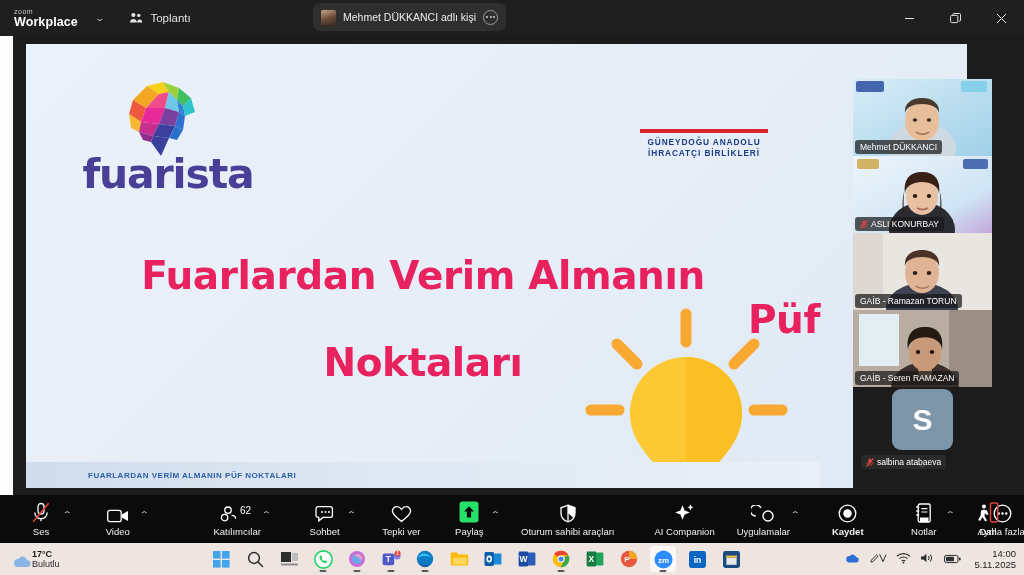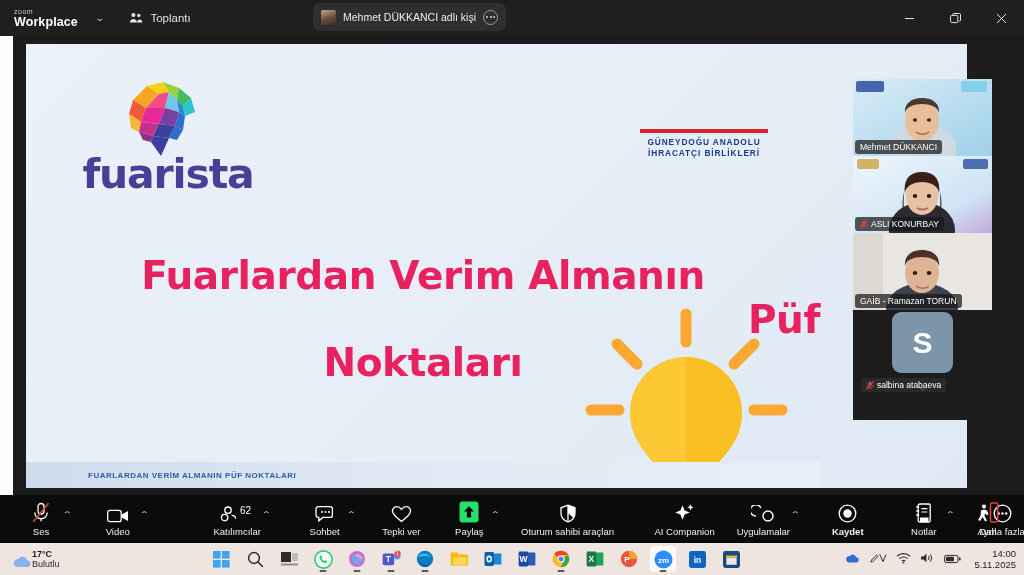--- a/index.html
+++ b/index.html
@@ -358,20 +358,36 @@
           <path d="M52 33c2-12 32-12 34 0 1-10-6-16-17-16s-18 6-17 16z" fill="#4a3326"></path>
           <ellipse cx="62" cy="40" rx="2.3" ry="1.9" fill="#2e2118"></ellipse>
           <ellipse cx="76" cy="40" rx="2.3" ry="1.9" fill="#2e2118"></ellipse>
           <path d="M63 53c3 3 10 3 13 0" stroke="#a8725a" stroke-width="1.6" fill="none"></path>
         </svg>
         <div class="nametag">
           <span>GAİB - Ramazan TORUN</span>
         </div>
       </div>
 
+      <div class="tile">
+        <svg class="face" viewBox="0 0 139 77" preserveAspectRatio="none">
+          <rect width="139" height="77" fill="#b9ada2"></rect>
+          <rect x="6" y="4" width="40" height="52" fill="#e3eef2"></rect>
+          <rect x="96" y="0" width="43" height="77" fill="#9a8e84"></rect>
+          <ellipse cx="72" cy="78" rx="34" ry="26" fill="#3a2f2a"></ellipse>
+          <ellipse cx="72" cy="42" rx="16" ry="19" fill="#c89a78"></ellipse>
+          <path d="M55 40c0-17 34-17 34 0 2-15-4-23-17-23S53 25 55 40z" fill="#241a14"></path>
+          <ellipse cx="65" cy="42" rx="2.2" ry="1.9" fill="#1b120c"></ellipse>
+          <ellipse cx="79" cy="42" rx="2.2" ry="1.9" fill="#1b120c"></ellipse>
+          <ellipse cx="72" cy="62" rx="7" ry="8" fill="#c89a78"></ellipse>
+        </svg>
+        <div class="nametag">
+          <span>GAİB - Seren RAMAZAN</span>
+        </div>
+      </div>
 
       <div class="avatar-tile">
         <div class="avatar-sq">S</div>
         <div class="avatar-name">
           <span class="micoff">
             <svg width="8" height="9" viewBox="0 0 8 9">
                 <rect x="2.4" y="0.6" width="3.2" height="5" rx="1.6" fill="#e0443e"></rect>
                 <path d="M1 4.2c0 1.9 1.4 3 3 3s3-1.1 3-3" stroke="#e0443e" stroke-width="0.9" fill="none"></path>
                 <path d="M0.4 8.6L7.6 0.4" stroke="#e0443e" stroke-width="1.1"></path>
               </svg>

